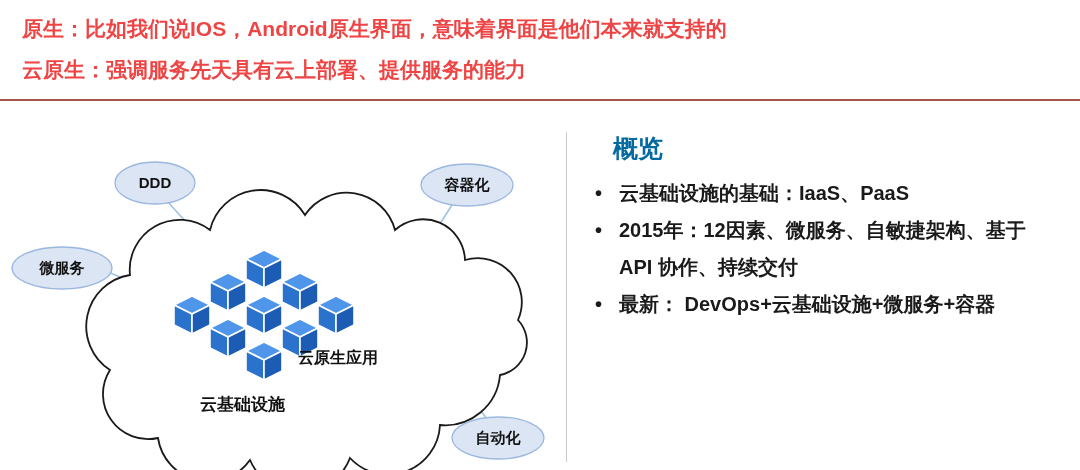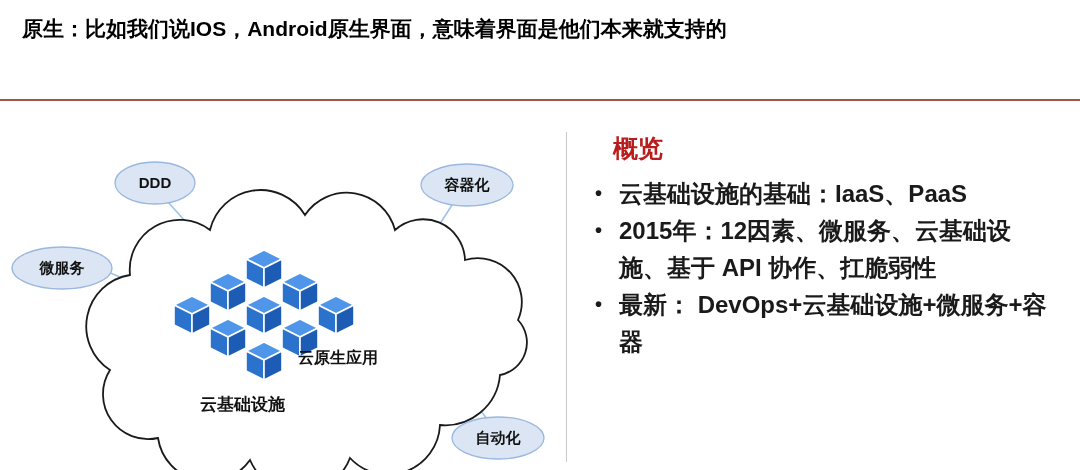--- a/index.html
+++ b/index.html
@@ -9,21 +9,21 @@
     font-family: "Liberation Sans", sans-serif;
     position: relative;
     overflow: hidden;
     color: #1a1a1a;
   }
   .slide { position: absolute; inset: 0; }
 
   .header {
     position: absolute; left: 22px; top: 8px;
     font-size: 21px; font-weight: 700; line-height: 41px;
-    color: #000000;
+    color: #ef4444;
   }
 
   .divider {
     position: absolute; left: 0; top: 99px;
     width: 1080px; height: 2px;
     background: #a5544c;
   }
 
   .diagram { position: absolute; left: 0; top: 120px; }
   .diagram text {
@@ -43,45 +43,46 @@
 
   .overview {
     position: absolute; left: 566px; top: 132px;
     width: 502px; height: 330px;
     border-left: 1.5px solid #c9c9c9;
     padding-left: 22px;
     box-sizing: border-box;
   }
   .overview h2 {
     margin: 0 0 10px 24px;
-    color: #b91c1c;
+    color: #0369a1;
     font-size: 25px; font-weight: 700;
   }
   .overview ul { list-style: none; margin: 0; padding: 0; }
   .overview li {
     position: relative;
     padding-left: 30px;
     max-width: 432px;
-    font-size: 24px; font-weight: 600;
+    font-size: 20px; font-weight: 600;
     line-height: 37px;
     color: #1a1a1a;
   }
   .overview li::before {
     content: "\2022";
     position: absolute; left: 6px; top: 0;
     font-size: 20px;
   }
 </style>
 </head>
 <body>
 
 <div class="slide">
 
   <div class="header">
     <div>原生：比如我们说IOS，Android原生界面，意味着界面是他们本来就支持的</div>
+    <div>云原生：强调服务先天具有云上部署、提供服务的能力</div>
   </div>
 
   <div class="divider"></div>
 
   <svg class="diagram" width="560" height="350" viewBox="0 0 560 350">
     <defs>
       <g id="cube">
         <polygon class="cube-face cube-top" points="0,0 -18,-9 0,-18 18,-9"></polygon>
         <polygon class="cube-face cube-left" points="-18,-9 0,0 0,20 -18,11"></polygon>
         <polygon class="cube-face cube-right" points="18,-9 0,0 0,20 18,11"></polygon>
@@ -137,18 +138,18 @@
     </g>
 
     <text class="cubes-label" x="298" y="243">云原生应用</text>
     <text class="cloud-label" x="200" y="290">云基础设施</text>
   </svg>
 
   <div class="overview">
     <h2>概览</h2>
     <ul>
       <li>云基础设施的基础：IaaS、PaaS</li>
-      <li>2015年：12因素、微服务、云基础设施、基于 API 协作、扛脆弱性</li>
+      <li>2015年：12因素、微服务、自敏捷架构、基于 API 协作、持续交付</li>
       <li>最新： DevOps+云基础设施+微服务+容器</li>
     </ul>
   </div>
 
 </div>
 
 </body></html>

